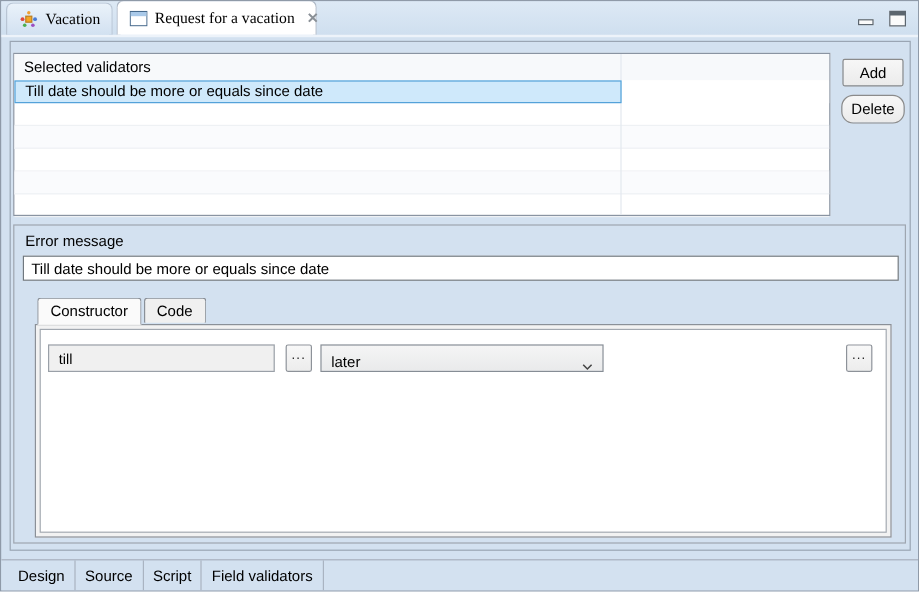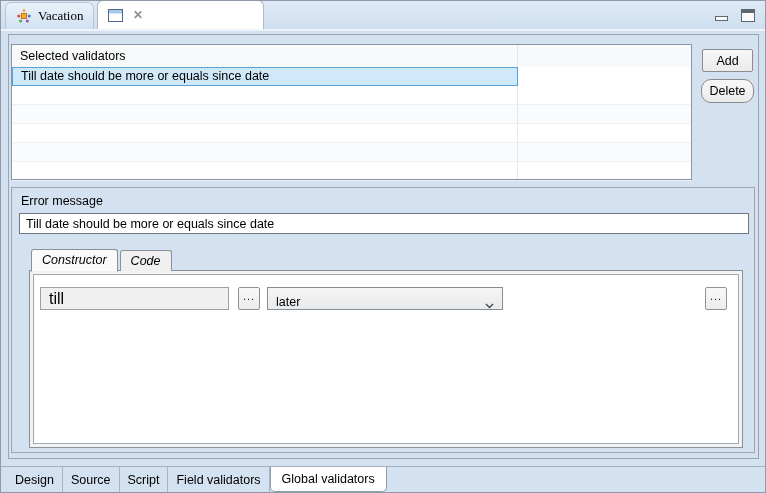--- a/index.html
+++ b/index.html
@@ -82,21 +82,21 @@
     border:1px solid #9ea6b0; background:#d3e1f0;
   }
   .group-label { position:absolute; left:9px; top:6px; }
   .err-input {
     position:absolute; left:7px; top:25px; width:730px; height:21px;
     border:1px solid #70787f; background:#fff;
     font-family:"Liberation Sans",sans-serif; font-size:12.5px; padding:0 6px; color:#000;
   }
 
   
-  .ctabs { position:absolute; left:19px; top:60px; height:23px; display:flex; align-items:flex-end; z-index:2;font-style:italic; }
+  .ctabs { position:absolute; left:19px; top:60px; height:23px; display:flex; align-items:flex-start; z-index:2; }
   .ctab {
     height:21px; padding:0 10px; line-height:20px;
     background:#f0f0f0; border:1px solid #8a9098; border-bottom:none;
     border-radius:3px 3px 0 0; margin-right:2px; cursor:default;
   }
   .ctab.active {
     height:23px; background:#fafafa; margin-bottom:-1px; border-color:#8a9098;
     border-bottom:1px solid #f2f2f2;
   }
   .tabpanel {
@@ -104,21 +104,21 @@
     background:#f2f2f2; border:1px solid #8a9098; padding:3px;
   }
   .tabpanel .inner {
     position:relative; width:100%; height:100%;
     background:#fff; border:1px solid #a2a8b0;
   }
 
   .ro-field {
     position:absolute; top:12px; height:23px;
     background:#f0f0f0; border:1px solid #9aa0a8;
-    font-family:"Liberation Sans",sans-serif; font-size:16px; padding:0 8px; color:#000;
+    font-family:"Liberation Sans",sans-serif; font-size:12px; padding:0 8px; color:#000;
   }
   .f-till { left:6px; width:189px; }
   .f-since { left:480px; width:187px; }
   .dots-btn {
     position:absolute; top:12px; width:22px; height:23px;
     background: linear-gradient(#f8f8f8, #ececec); border:1px solid #8d9299; border-radius:2px;
     display:flex; align-items:center; justify-content:center;
     font-size:11px; letter-spacing:1px; padding-bottom:6px; color:#222; cursor:default;
   }
   .b1 { left:204px; } .b2 { left:671px; }
@@ -165,20 +165,21 @@
       </span>
       <span>Vacation</span>
     </div>
     <div class="etab active" style="left:96px; width:167px;">
       <span>
         <svg width="15" height="13" viewBox="0 0 15 13">
           <rect x="0.5" y="0.5" width="14" height="12" fill="#ffffff" stroke="#46698c"></rect>
           <rect x="1" y="1" width="13" height="3.5" fill="#a9c9e9"></rect>
         </svg>
       </span>
+      <span>Request for a vacation</span>
       <span class="close-x">✕</span>
     </div>
     <div class="winctrl">
       <span class="ic-min"></span>
       <span class="ic-max"></span>
     </div>
   </div>
 
   <div class="content">
 
@@ -228,16 +229,15 @@
         </div>
       </div>
     </div>
   </div>
 
   <div class="bottombar">
     <div class="btab">Design</div>
     <div class="btab">Source</div>
     <div class="btab">Script</div>
     <div class="btab">Field validators</div>
-    <div class="btab active">Global validators</div>
   </div>
 
 </div>
 
 </body></html>

